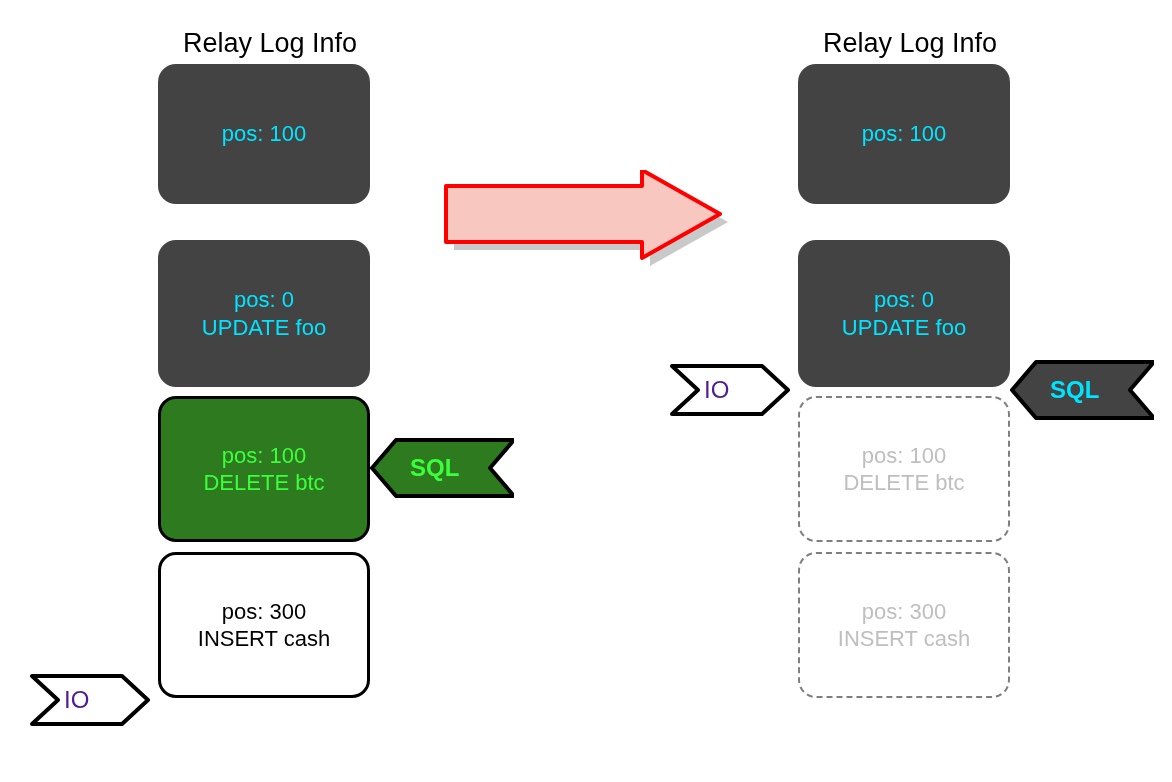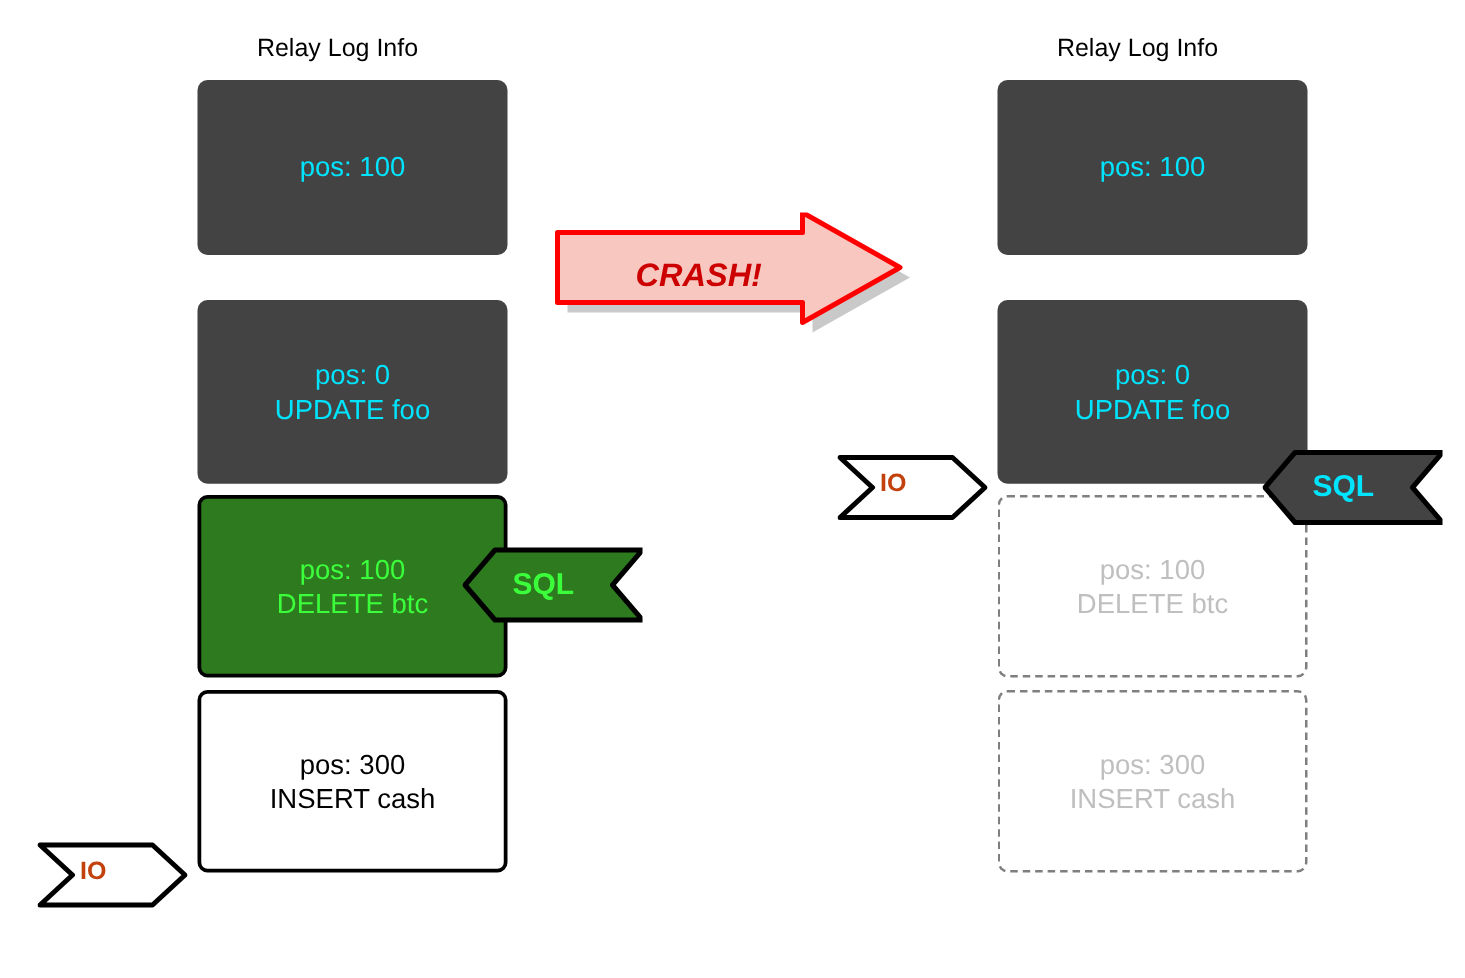--- a/index.html
+++ b/index.html
@@ -8,29 +8,29 @@
     background: #fff;
     font-family: Arial, Helvetica, sans-serif;
   }
   #stage {
     position: relative;
     width: 1172px;
     height: 782px;
   }
   .title {
     position: absolute;
-    font-size: 20px;
+    font-size: 27px;
     color: #000;
     text-align: center;
     width: 240px;
   }
   .block {
     position: absolute;
-    width: 248px;
-    border-radius: 8px;
+    width: 212px;
+    border-radius: 18px;
     box-sizing: border-box;
     display: flex;
     flex-direction: column;
     align-items: center;
     justify-content: center;
     text-align: left;
     font-size: 22px;
     line-height: 1.25;
   }
   .dark {
@@ -57,23 +57,22 @@
   
   .io-tag {
     position: absolute;
     width: 120px;
     height: 56px;
   }
   .io-tag svg { width: 120px; height: 56px; display:block; }
   .io-label {
     position: absolute;
     left: 34px; top: 14px;
-    font-size: 20px;
-    color: #c2410c;
-    font-weight: bold;
+    font-size: 24px;
+    color: #4c1d95;
   }
 
   
   .sql-tag {
     position: absolute;
     width: 144px;
     height: 64px;
     text-align: right;
   }
   .sql-tag svg { width: 144px; height: 64px; display:block; }
@@ -155,21 +154,20 @@
     <span class="io-label">IO</span>
   </div>
 
   <div class="crash-arrow">
     <svg viewBox="0 0 290 100">
 
       <polygon points="14,24 210,24 210,8 288,52 210,96 210,80 14,80" fill="#888" opacity="0.45"></polygon>
 
       <polygon points="6,16 202,16 202,0 280,44 202,88 202,72 6,72" fill="#f8c8c0" stroke="#ff0000" stroke-width="4" stroke-linejoin="round"></polygon>
     </svg>
-    <span class="crash-label">CRASH!</span>
   </div>
 
   <div class="title" style="left:790px; top:28px;">Relay Log Info</div>
 
   <div class="block dark" style="left:798px; top:64px; height:140px;">
     <span class="l1">pos: 100</span>
   </div>
 
   <div class="block dark" style="left:798px; top:240px; height:147px;">
     <span class="l1">pos: 0</span>

